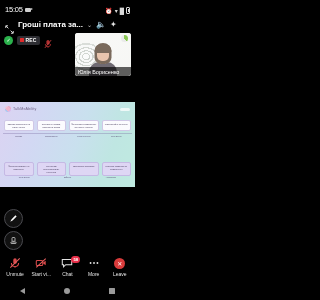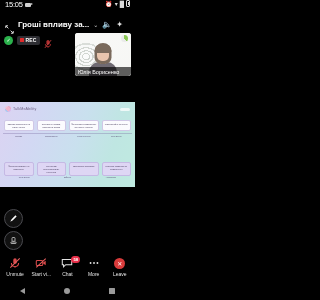--- a/index.html
+++ b/index.html
@@ -7,21 +7,21 @@
     width:135px; height:300px;
     background:#000;
     font-family:"Liberation Sans", sans-serif;
     overflow:hidden;
   }
   #app { position:relative; width:135px; height:300px; background:#000; }
 
   
   .statusbar {
     position:absolute; left:0; top:0; width:135px; height:14px;
-    display:flex; align-items:flex-start; justify-content:space-between;
+    display:flex; align-items:flex-end; justify-content:space-between;
     padding:0 5px; color:#fff;
   }
   .sb-time { font-size:7.5px; letter-spacing:-0.2px; display:flex; align-items:center; gap:2px;}
   .sb-cam { width:6px; height:4px; background:#cfcfcf; border-radius:1px; position:relative;}
   .sb-cam:after{content:"";position:absolute;right:-2px;top:0.6px;border-left:2px solid #cfcfcf;border-top:1.2px solid transparent;border-bottom:1.2px solid transparent;}
   .sb-right { display:flex; align-items:center; gap:2px; }
   .sb-ic { font-size:6px; color:#d8d8d8; line-height:1; }
   .sb-bat { width:4px;height:7px;border:0.8px solid #d8d8d8;border-radius:1px;position:relative;}
   .sb-bat:before{content:"";position:absolute;left:0.6px;top:0.6px;right:0.6px;bottom:0.6px;background:#d8d8d8;}
 
@@ -162,21 +162,21 @@
   </div>
 
   <div class="header">
     <span class="hdr-expand">
       <svg viewBox="0 0 12 12" width="9" height="9">
         <path d="M1 4 L1 1 L4 1" stroke="#fff" stroke-width="1.1" fill="none"></path>
         <path d="M11 8 L11 11 L8 11" stroke="#fff" stroke-width="1.1" fill="none"></path>
         <path d="M1.5 1.5 L4.5 4.5 M10.5 10.5 L7.5 7.5" stroke="#fff" stroke-width="1.1"></path>
       </svg>
     </span>
-    <span class="hdr-title">Гроші впливу за...</span>
+    <span class="hdr-title">Гроші плата за...</span>
     <span class="hdr-caret">⌄</span>
     <span class="hdr-spk">🔈</span>
     <span class="hdr-net">✦</span>
   </div>
 
   <div class="badges">
     <span class="shield">✓</span>
     <span class="recbadge">
       <span class="recdot"></span>
       <span class="rectext">REC</span>

